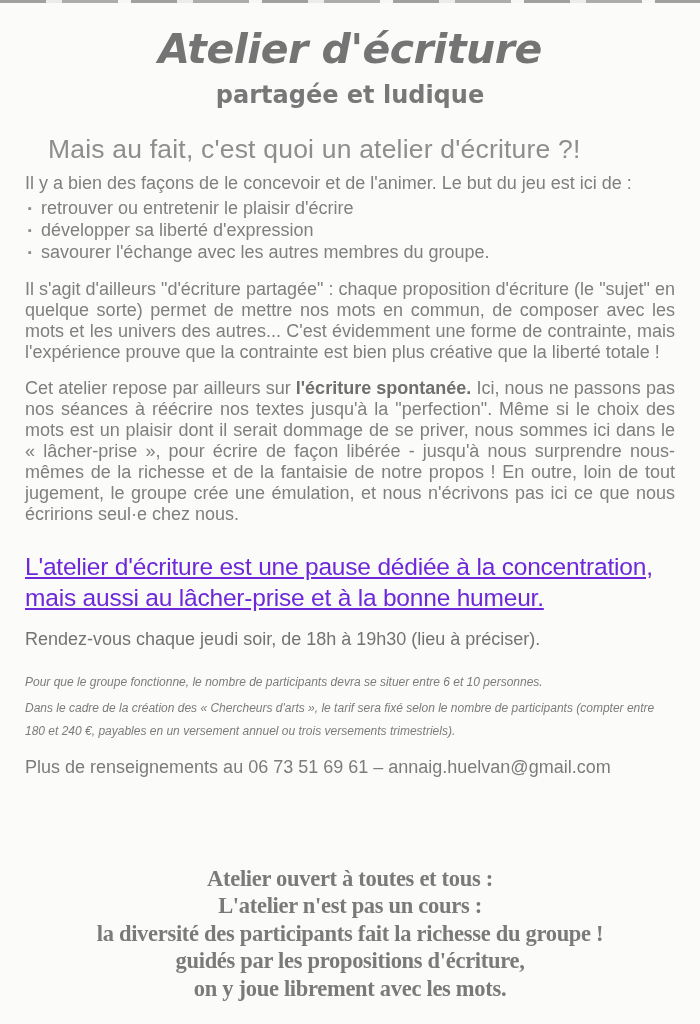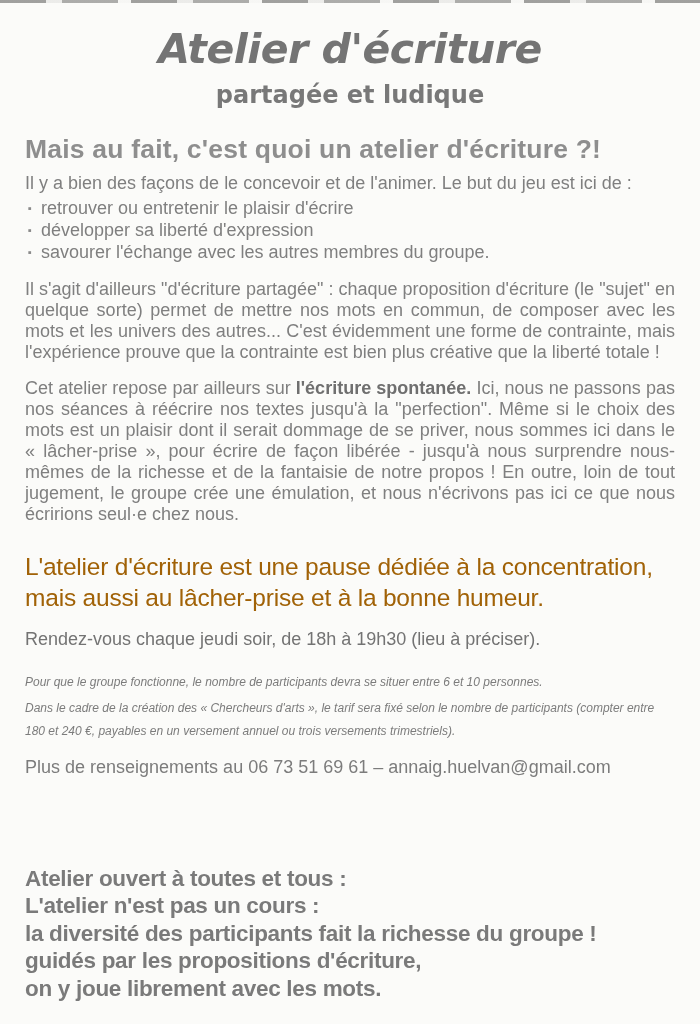--- a/index.html
+++ b/index.html
@@ -55,23 +55,24 @@
     text-align: center;
     font-family: "DejaVu Sans", sans-serif;
     font-weight: 700;
     font-size: 24px;
     color: #787878;
   }
 
   .section-heading {
     margin-top: 25px;
     font-size: 26.5px;
-    font-weight: 700;
+    font-weight: 400;
     color: #8e8e8e;
     letter-spacing: 0.2px;
+    margin-left: 23px;
   }
 
   .body-text {
     font-size: 18px;
     line-height: 21px;
     text-align: justify;
     text-align-last: left;
     color: #7f7f7f;
   }
 
@@ -98,22 +99,23 @@
 
   .para { margin-top: 15px; }
 
   .emph-bold { font-weight: 700; color: #6f6f6f; }
 
   .statement {
     margin-top: 26px;
     font-size: 24.5px;
     line-height: 31px;
     font-weight: 400;
-    color: #a16207;
+    color: #6d28d9;
     letter-spacing: -0.2px;
+    text-decoration: underline;
   }
 
   .schedule {
     margin-top: 16px;
     font-size: 18px;
     color: #737373;
   }
 
   .notes {
     margin-top: 21px;
@@ -127,21 +129,22 @@
 
   .contact {
     margin-top: 14px;
     font-size: 18px;
     color: #7c7c7c;
   }
 
   .footer-block {
     margin-top: auto;
     margin-bottom: 22px;
-    font-family: Liberation Sans, sans-serif;
+    text-align: center;
+    font-family: Liberation Serif, serif;
     font-weight: 700;
     font-size: 22.5px;
     line-height: 27.5px;
     color: #7a7a7a;
     letter-spacing: -0.3px;
   }
 </style>
 </head>
 <body>
 

